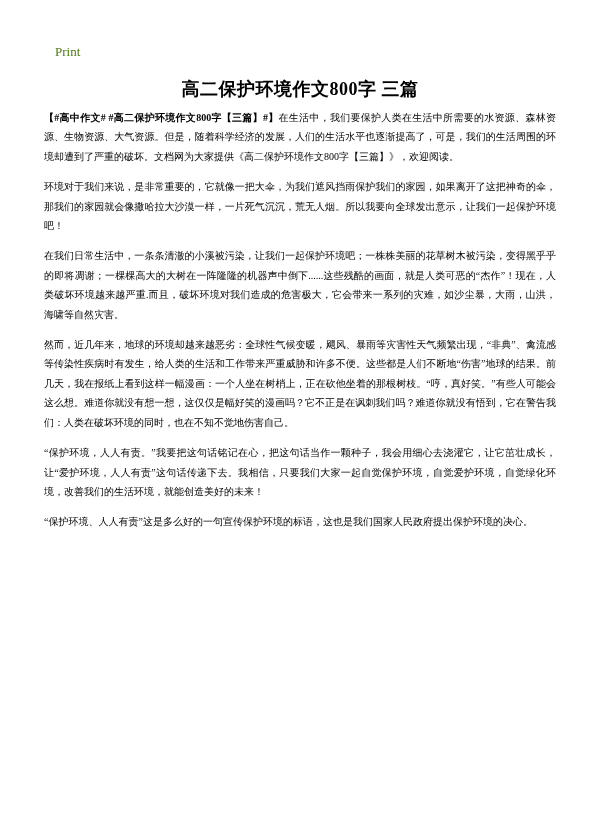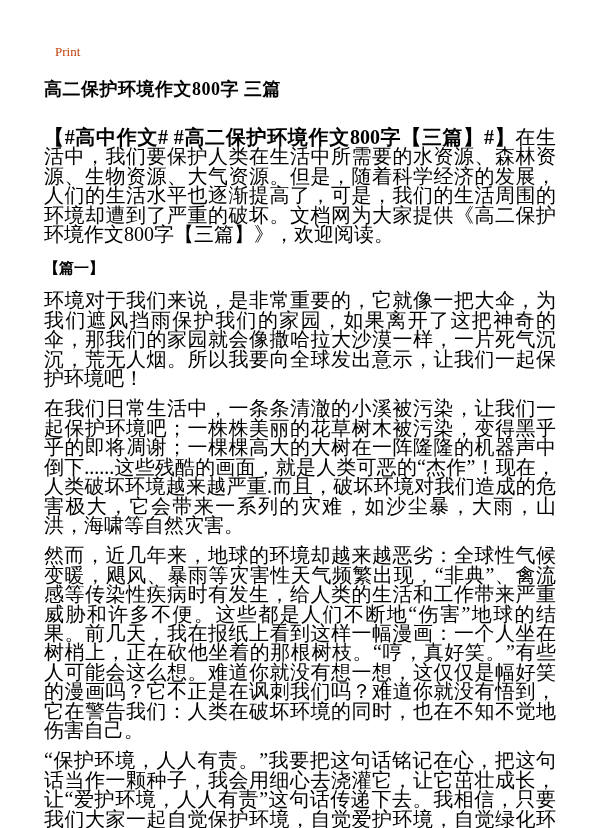--- a/index.html
+++ b/index.html
@@ -14,38 +14,39 @@
     background: #ffffff;
     color: #000000;
     font-family: "Liberation Serif", serif;
     overflow: hidden;
   }
   .print-link {
     position: absolute;
     left: 55px;
     top: 44px;
     font-size: 13px;
-    color: #c2410c;
+    color: #4d7c0f;
     cursor: pointer;
   }
   .content {
     position: absolute;
     left: 44px;
     top: 78px;
     width: 512px;
   }
   .doc-title {
     font-size: 18px;
     font-weight: bold;
-    margin: 0 0 28px 0;
+    text-align: center;
+    margin: 0 0 8px 0;
     line-height: 22px;
     letter-spacing: 0.5px;
   }
   .para {
-    font-size: 20px;
+    font-size: 10px;
     line-height: 19.4px;
     margin: 0 0 11px 0;
     text-align: justify;
     word-break: break-all;
   }
   .para b, .tag-bold {
     font-weight: bold;
   }
   .section-heading {
     font-size: 15px;
@@ -60,21 +61,20 @@
 <div class="page">
 
   <div class="print-link">Print</div>
 
   <div class="content">
 
     <h1 class="doc-title">高二保护环境作文800字 三篇</h1>
 
     <p class="para"><b class="tag-bold">【#高中作文# #高二保护环境作文800字【三篇】#】</b><span>在生活中，我们要保护人类在生活中所需要的水资源、森林资源、生物资源、大气资源。但是，随着科学经济的发展，人们的生活水平也逐渐提高了，可是，我们的生活周围的环境却遭到了严重的破坏。文档网为大家提供《高二保护环境作文800字【三篇】》，欢迎阅读。</span></p>
 
-    <h2 class="section-heading">【篇一】</h2>
 
     <p class="para">环境对于我们来说，是非常重要的，它就像一把大伞，为我们遮风挡雨保护我们的家园，如果离开了这把神奇的伞，那我们的家园就会像撒哈拉大沙漠一样，一片死气沉沉，荒无人烟。所以我要向全球发出意示，让我们一起保护环境吧！</p>
 
     <p class="para">在我们日常生活中，一条条清澈的小溪被污染，让我们一起保护环境吧；一株株美丽的花草树木被污染，变得黑乎乎的即将凋谢；一棵棵高大的大树在一阵隆隆的机器声中倒下......这些残酷的画面，就是人类可恶的“杰作”！现在，人类破坏环境越来越严重.而且，破坏环境对我们造成的危害极大，它会带来一系列的灾难，如沙尘暴，大雨，山洪，海啸等自然灾害。</p>
 
     <p class="para">然而，近几年来，地球的环境却越来越恶劣：全球性气候变暖，飓风、暴雨等灾害性天气频繁出现，“非典”、禽流感等传染性疾病时有发生，给人类的生活和工作带来严重威胁和许多不便。这些都是人们不断地“伤害”地球的结果。前几天，我在报纸上看到这样一幅漫画：一个人坐在树梢上，正在砍他坐着的那根树枝。“哼，真好笑。”有些人可能会这么想。难道你就没有想一想，这仅仅是幅好笑的漫画吗？它不正是在讽刺我们吗？难道你就没有悟到，它在警告我们：人类在破坏环境的同时，也在不知不觉地伤害自己。</p>
 
 
     <p class="para">“保护环境，人人有责。”我要把这句话铭记在心，把这句话当作一颗种子，我会用细心去浇灌它，让它茁壮成长，让“爱护环境，人人有责”这句话传递下去。我相信，只要我们大家一起自觉保护环境，自觉爱护环境，自觉绿化环境，改善我们的生活环境，就能创造美好的未来！</p>
 

